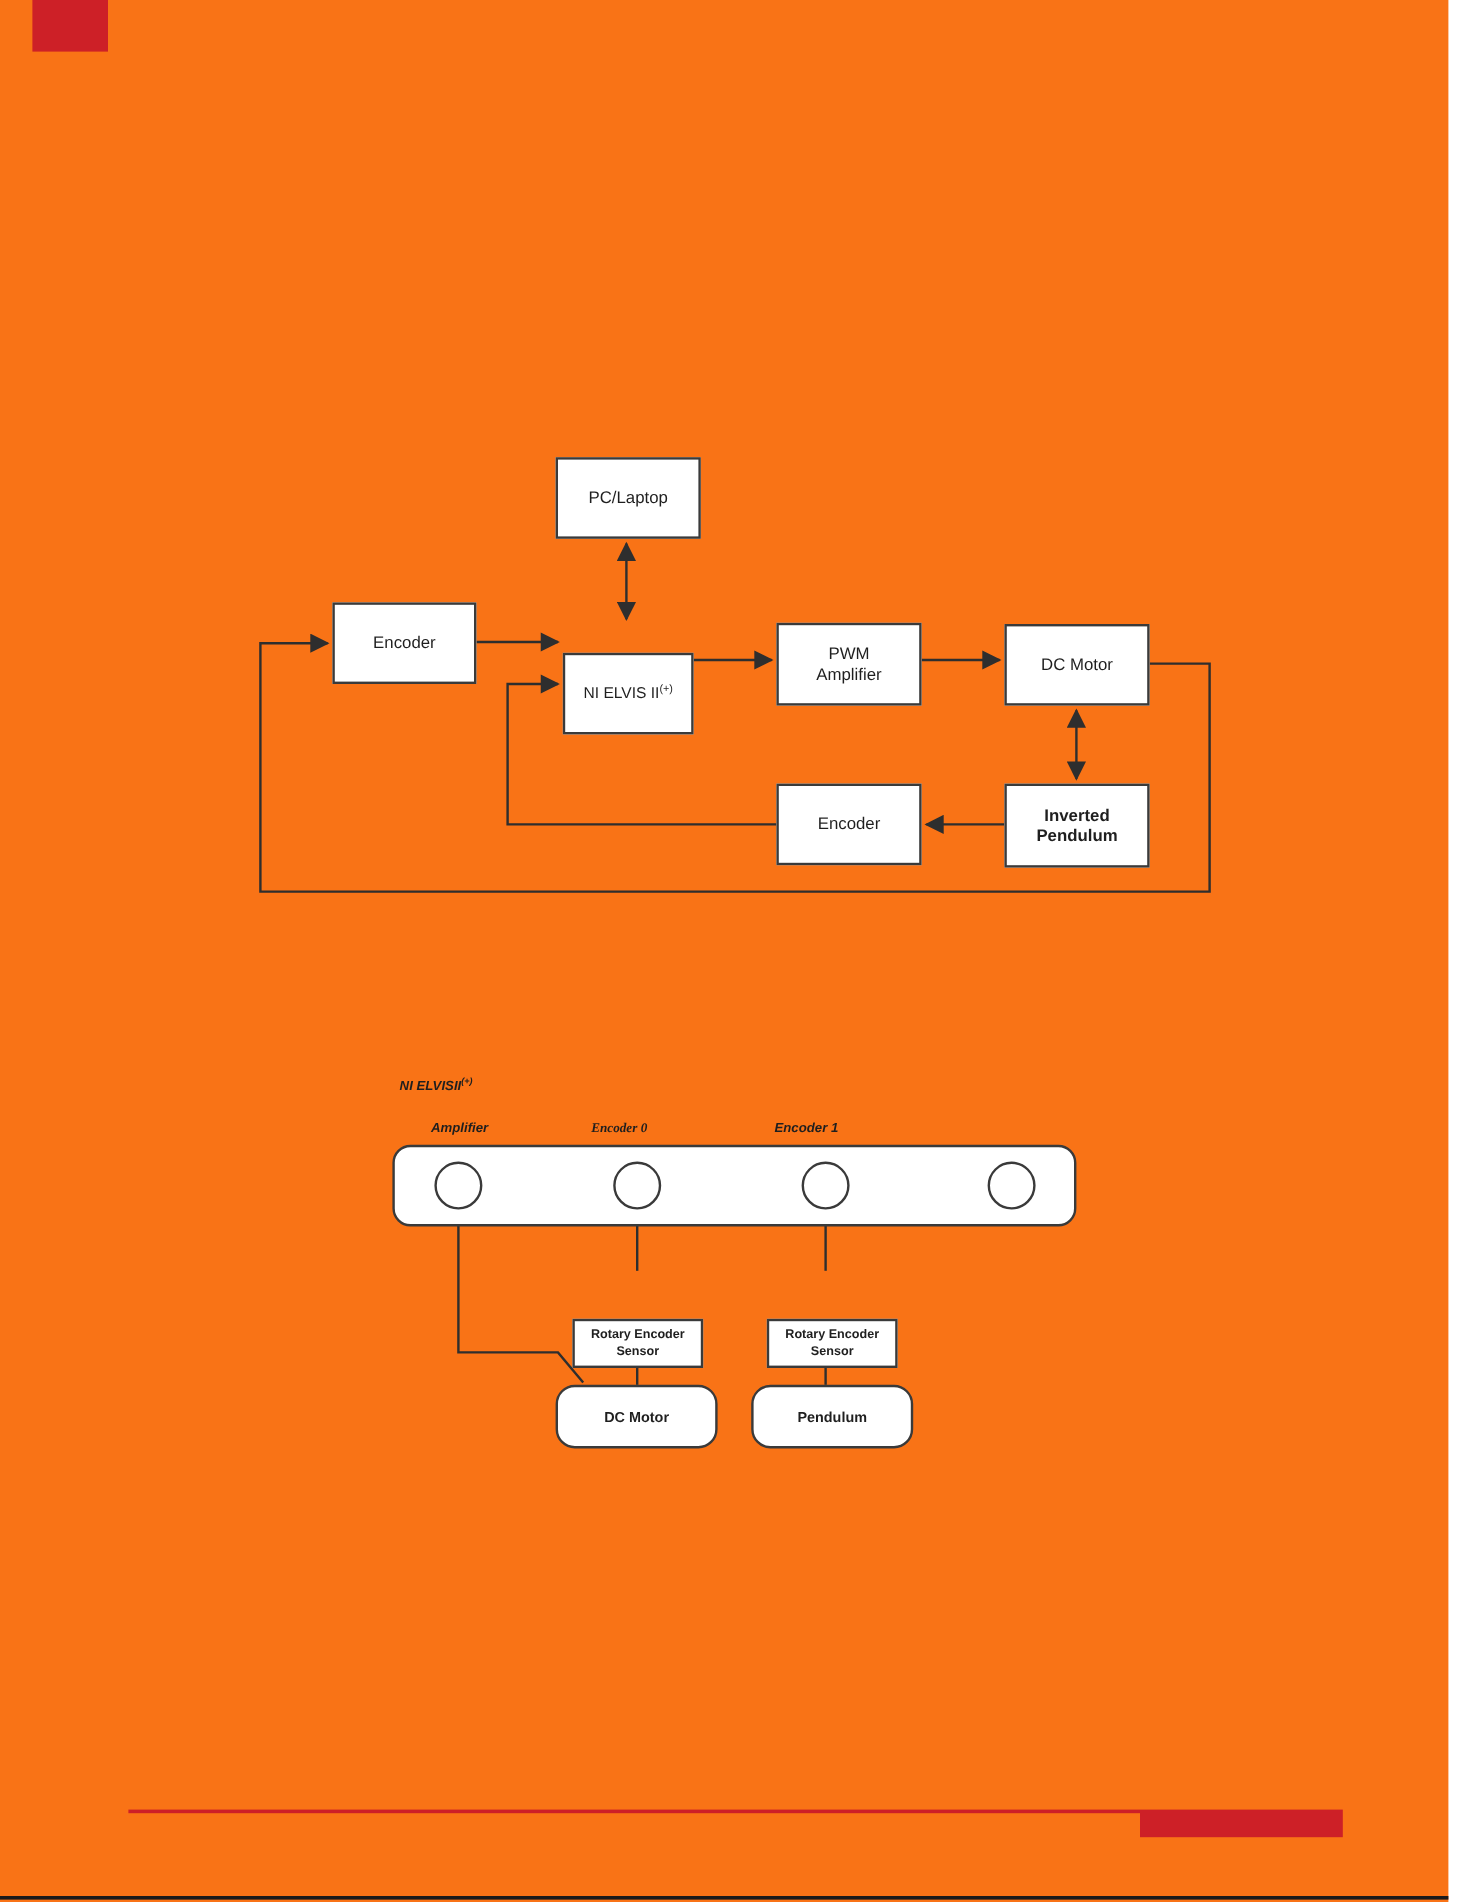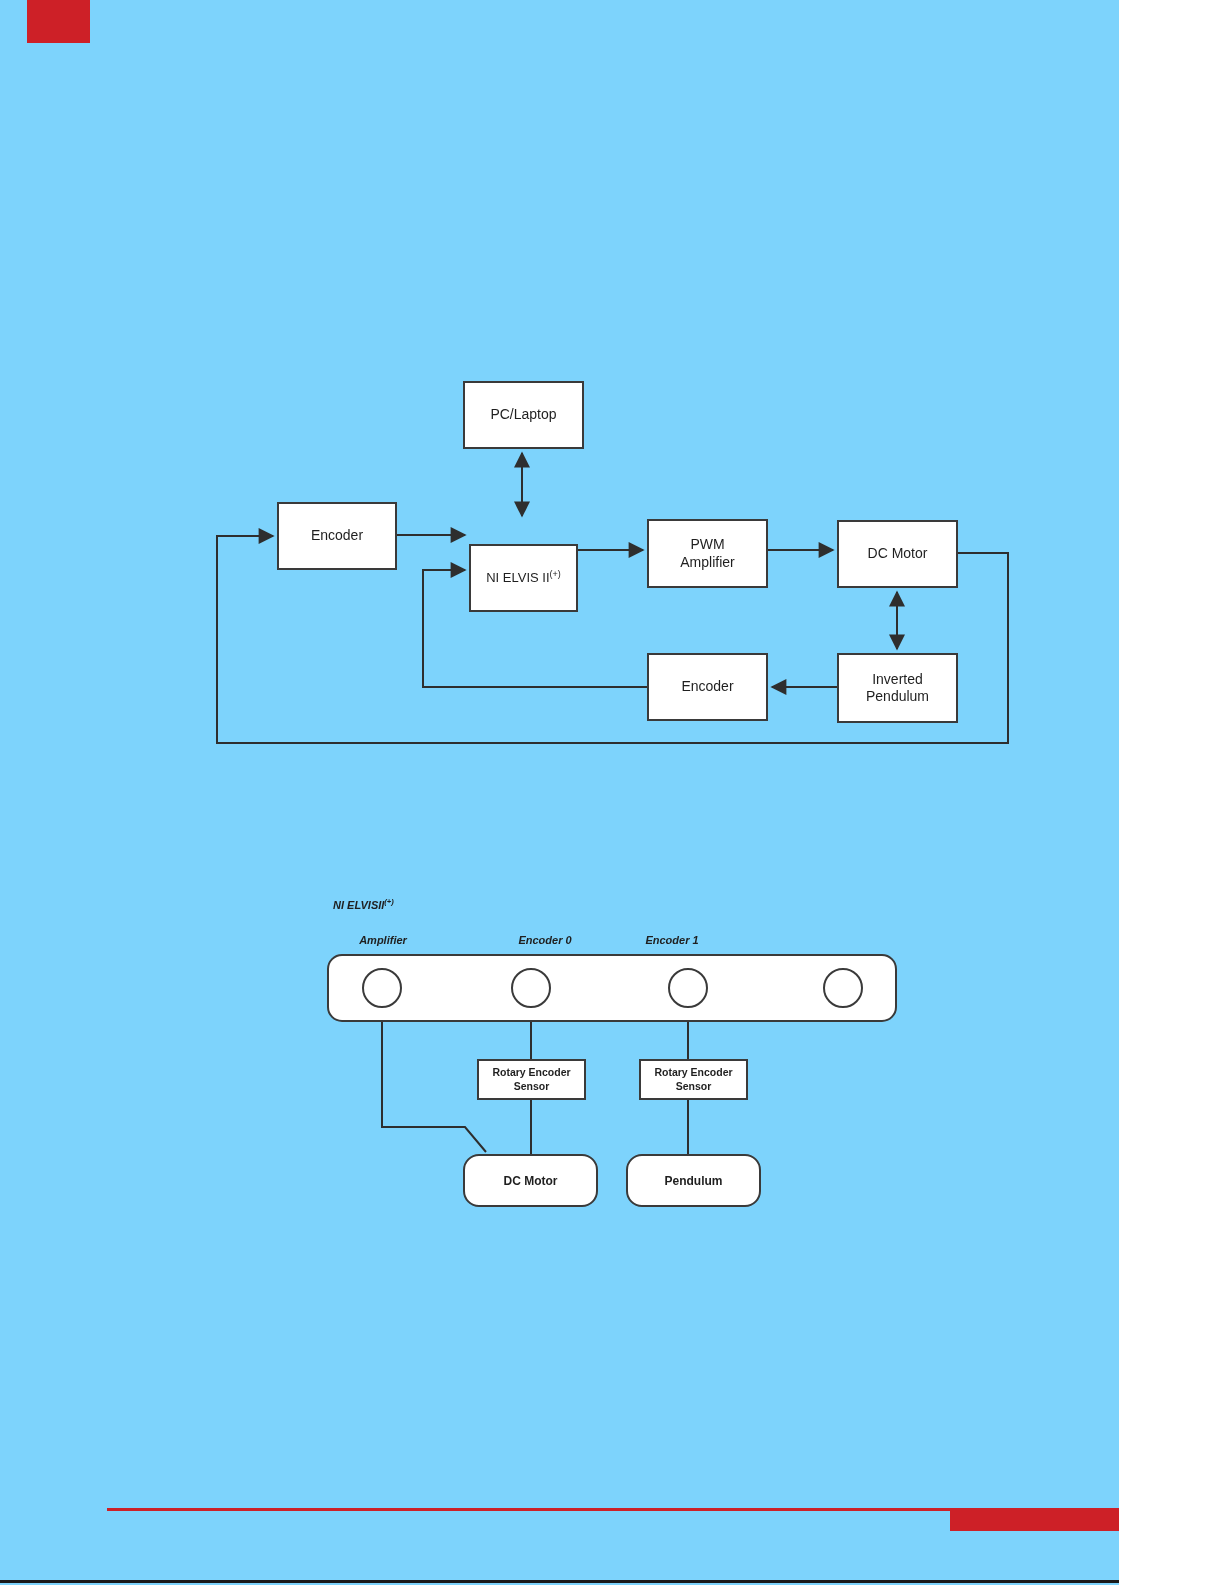--- a/index.html
+++ b/index.html
@@ -1,20 +1,20 @@
 <!DOCTYPE html>
 <html><head>
 <meta charset="utf-8">
 <style>
   * { margin:0; padding:0; box-sizing:border-box; }
   html,body { background:#ffffff; }
   body { font-family:"Liberation Sans", sans-serif; }
   .page {
-    position:relative; width:1119px; height:1585px;
-    background:#7dd3fc; overflow:hidden;
+    position:relative; width:1207px; height:1585px;
+    background:#f97316; overflow:hidden;
   }
   .abs { position:absolute; }
   
   .node {
     position:absolute; background:#ffffff; border:2px solid #3a3a3a;
     display:flex; align-items:center; justify-content:center;
     font-size:14px; color:#1f1f1f; text-align:center; line-height:1.25;
     z-index:2;
   }
   .pre { white-space:pre-line; }
@@ -35,21 +35,21 @@
     border:2px solid #3a3a3a; border-radius:15px; background:#ffffff; z-index:2;
   }
   .port-circle {
     position:absolute; width:40px; height:40px; border:2px solid #3a3a3a;
     border-radius:50%; background:#ffffff; z-index:3;
   }
   .sensor-box {
     position:absolute; width:109px; height:41px; border:2px solid #3a3a3a;
     background:#ffffff; display:flex; align-items:center; justify-content:center;
     font-size:10.5px; font-weight:bold; color:#1f1f1f; text-align:center;
-    line-height:1.3; z-index:2;
+    line-height:1.3; z-index:2;margin-top:40px;
   }
   .round-node {
     position:absolute; width:135px; height:53px; border:2px solid #3a3a3a;
     border-radius:16px; background:#ffffff;
     display:flex; align-items:center; justify-content:center;
     font-size:12px; font-weight:bold; color:#1f1f1f; z-index:2;
   }
   
   .corner-marker { left:27px; top:0; width:63px; height:43px; background:#cd2027; }
   .footer-rule  { left:107px; top:1508px; width:843px; height:3px; background:#cd2027; }
@@ -105,29 +105,29 @@
   </div>
 
   <div class="node" style="left:837px; top:520px; width:121px; height:68px;">
     <span>DC Motor</span>
   </div>
 
   <div class="node" style="left:647px; top:653px; width:121px; height:68px;">
     <span>Encoder</span>
   </div>
 
-  <div class="node pre" style="left:837px; top:653px; width:121px; height:70px;">
+  <div class="node pre" style="left:837px; top:653px; width:121px; height:70px;font-weight:bold;">
     <span class="pre">Inverted
 Pendulum</span>
   </div>
 
   <div class="f2-title" style="left:333px; top:899px;"><span>NI ELVISII</span><sup class="paren" style="font-size:7.5px;">(+)</sup></div>
 
   <div class="port-label" style="left:383px; top:934px;">Amplifier</div>
-  <div class="port-label" style="left:545px; top:934px;">Encoder 0</div>
+  <div class="port-label" style="left:516px; top:934px;font-family:Liberation Serif, serif;">Encoder 0</div>
   <div class="port-label" style="left:672px; top:934px;">Encoder 1</div>
 
   <div class="board"></div>
 
   <div class="port-circle" style="left:362px; top:968px;"></div>
   <div class="port-circle" style="left:511px; top:968px;"></div>
   <div class="port-circle" style="left:668px; top:968px;"></div>
   <div class="port-circle" style="left:823px; top:968px;"></div>
 
   <div class="sensor-box" style="left:477px; top:1059px;">

